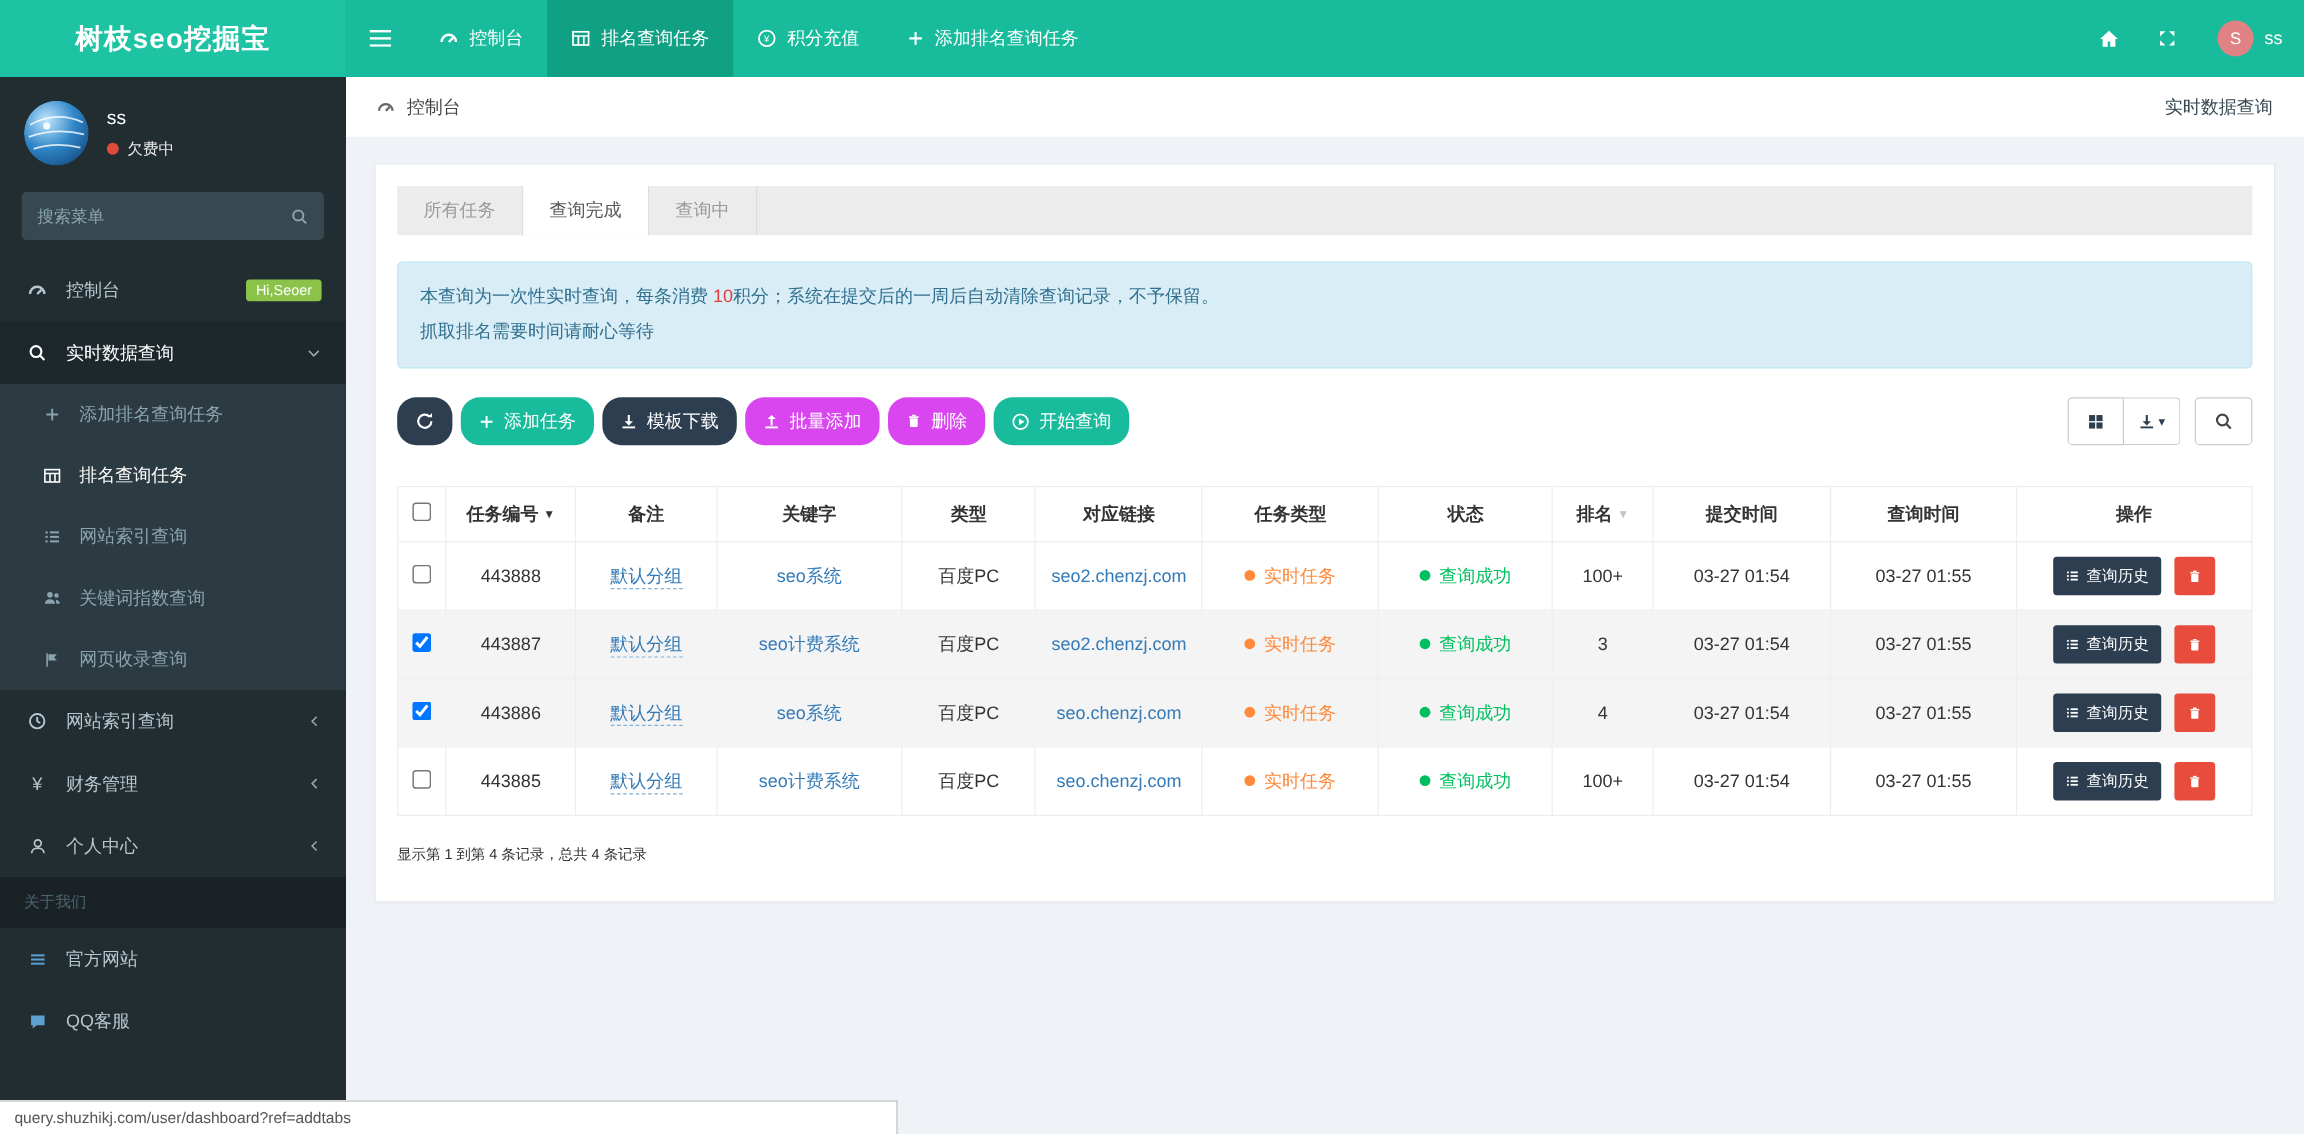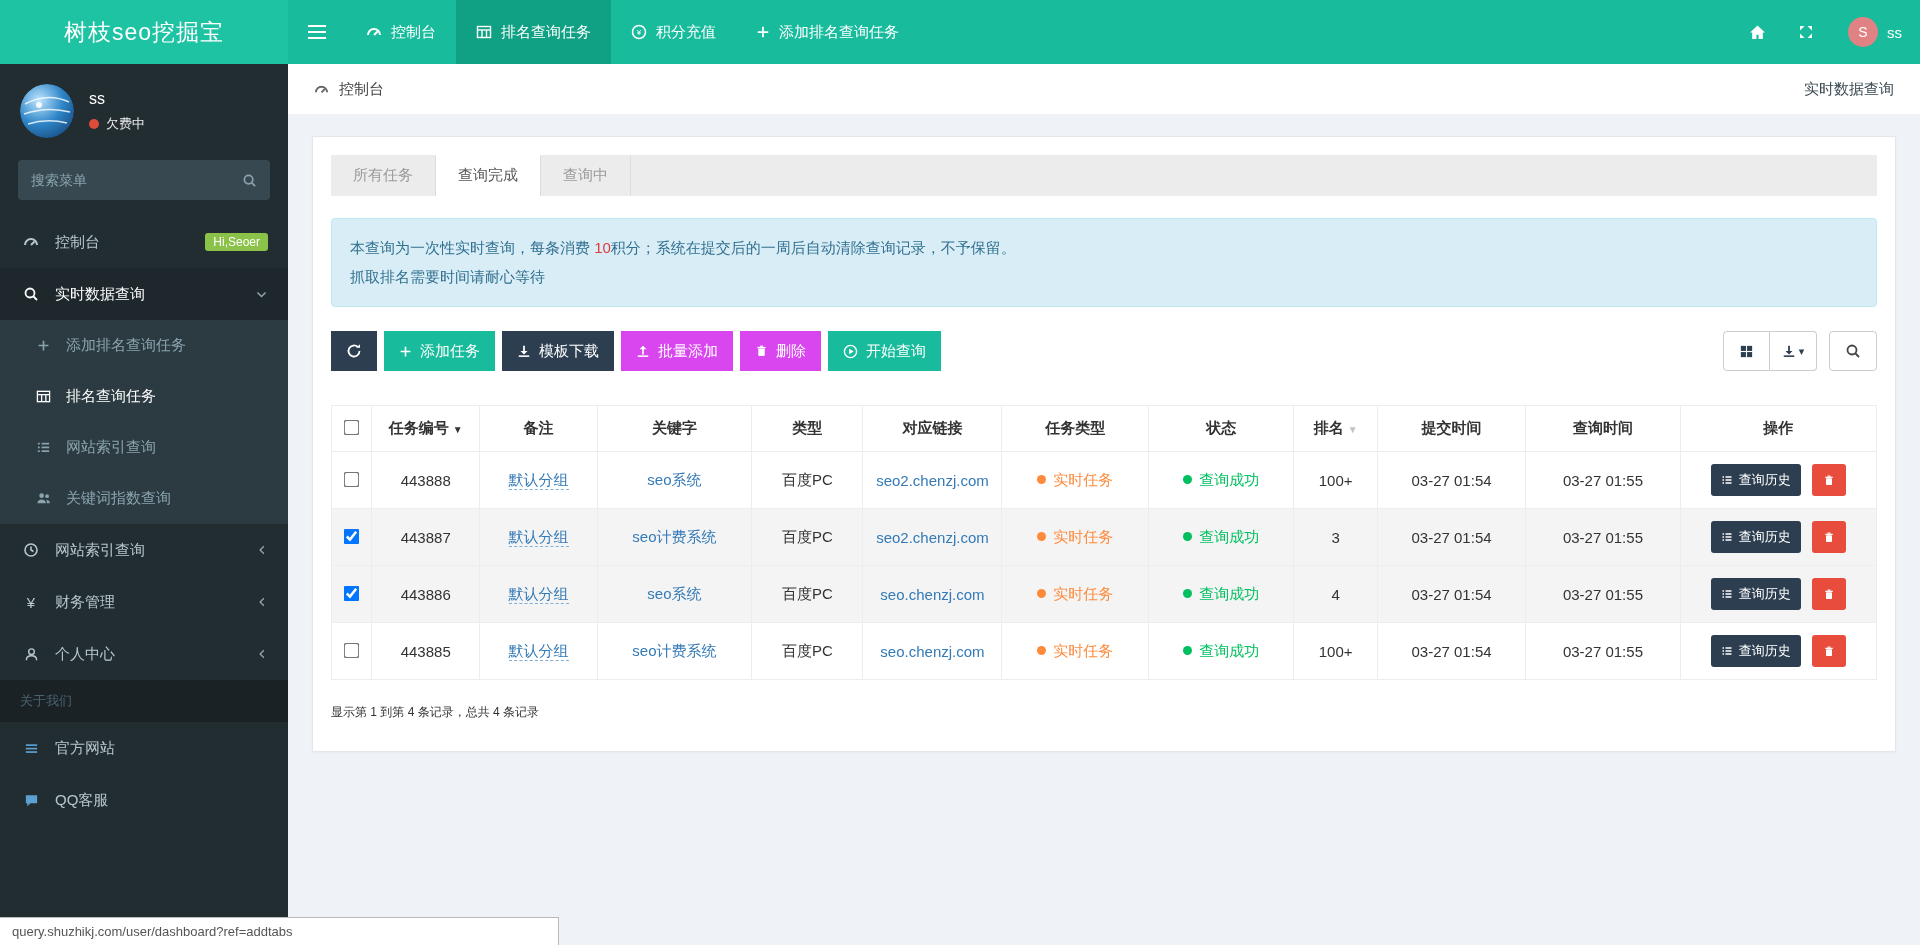--- a/index.html
+++ b/index.html
@@ -4,21 +4,21 @@
 <style>
   *{margin:0;padding:0;box-sizing:border-box}
   html,body{width:1920px;height:945px;overflow:hidden}
   body{font-family:"Liberation Sans","DejaVu Sans",sans-serif;font-size:15px;color:#333;background:#eff2f6}
   a{text-decoration:none;color:inherit;cursor:pointer}
   button{font-family:inherit;cursor:pointer}
   svg{display:block}
 
   
   .topbar{position:fixed;top:0;left:0;right:0;height:64px;display:flex;z-index:30}
-  .logo{width:288px;background:#1dc3a3;color:#fff;font-size:23px;font-weight:normal;display:flex;align-items:center;justify-content:center;letter-spacing:1px}
+  .logo{width:288px;background:#1dc3a3;color:#fff;font-size:23px;font-weight:bold;display:flex;align-items:center;justify-content:center;letter-spacing:1px}
   .topnav{flex:1;background:#18bc9c;display:flex;align-items:stretch;color:#fff}
   .nav-toggle{width:58px;display:flex;align-items:center;justify-content:center}
   .nav-item{display:flex;align-items:center;gap:9px;padding:0 20px;font-size:15px}
   .nav-item.active{background:#10a083}
   .nav-spacer{flex:1}
   .nav-icon-btn{display:flex;align-items:center;padding:0 16px}
   .nav-user{display:flex;align-items:center;gap:9px;padding:0 18px}
   .avatar-s{width:30px;height:30px;border-radius:50%;background:#e08283;display:flex;align-items:center;justify-content:center;font-size:14px;color:#fff}
 
   
@@ -53,21 +53,21 @@
   .card{background:#fff;border:1px solid #e4e7ea;box-shadow:0 1px 2px rgba(0,0,0,.04);padding:18px 18px 30px}
 
   .tabs{display:flex;background:#ececec}
   .tab{padding:11px 22px;font-size:15px;color:#9a9a9a;border-right:1px solid #ddd}
   .tab.active{background:#fff;color:#555}
 
   .alert{margin-top:22px;background:#d9edf7;border:1px solid #bce8f1;border-radius:4px;padding:15px 18px;color:#31708f;font-size:15px;line-height:1.9}
   .alert .pts{color:#e03a3a}
 
   .toolbar{margin-top:24px;display:flex;align-items:center;gap:7px}
-  .btn{display:inline-flex;align-items:center;gap:8px;height:40px;padding:0 15px;border-radius:0;color:#fff;font-size:15px;border:0}
+  .btn{display:inline-flex;align-items:center;gap:8px;height:40px;padding:0 15px;border-radius:16px;color:#fff;font-size:15px;border:0}
   .btn.dark{background:#2c3e50}
   .btn.green{background:#18bc9c}
   .btn.red{background:#d946ef}
   .btn.icon-only{width:46px;justify-content:center;padding:0}
   .toolbar-right{margin-left:auto;display:flex;align-items:center;gap:12px}
   .search-input{height:40px;width:222px;border:1px solid #ccc;border-radius:4px;padding:0 12px;font-size:15px;color:#333;outline:none}
   .tool-group{display:flex}
   .tbtn{height:40px;width:47px;background:#fff;border:1px solid #ccc;display:flex;align-items:center;justify-content:center;color:#2c3e50;gap:3px}
   .tool-group .tbtn:first-child{border-radius:4px 0 0 4px}
   .tool-group .tbtn:last-child{border-radius:0 4px 4px 0;border-left:0}
@@ -87,21 +87,21 @@
   .st-green{color:#00bf5f}
   .cell-dot{display:inline-block;width:9px;height:9px;border-radius:50%;margin-right:7px;vertical-align:1px}
   .cell-dot.orange{background:#ff8a3c}
   .cell-dot.green{background:#00bf5f}
   .hist-btn{background:#2c3e50;color:#fff;border:0;border-radius:3px;height:32px;padding:0 10px;font-size:13px;display:inline-flex;align-items:center;gap:6px;vertical-align:middle}
   .del-btn{background:#e74c3c;border:0;border-radius:3px;height:32px;width:34px;display:inline-flex;align-items:center;justify-content:center;color:#fff;margin-left:7px;vertical-align:middle}
   .cbox{transform:scale(1.2);cursor:pointer}
 
   .summary{margin-top:24px;font-size:12px;color:#333}
 
-  .statusbar{position:fixed;left:0;bottom:0;width:559px;background:#fff;border:1px solid #b9b9b9;border-left:0;border-bottom:0;padding:6px 12px;font-size:13px;color:#555;z-index:40;white-space:nowrap;overflow:hidden}
+  .statusbar{position:fixed;left:0;bottom:0;width:748px;background:#fff;border:1px solid #b9b9b9;border-left:0;border-bottom:0;padding:6px 12px;font-size:13px;color:#555;z-index:40;white-space:nowrap;overflow:hidden}
 </style>
 </head>
 <body>
 
 <header class="topbar">
   <div class="logo">树枝seo挖掘宝</div>
   <nav class="topnav">
     <a class="nav-toggle">
       <span>
           <svg width="18" height="14" viewBox="0 0 18 14" fill="currentColor">
@@ -266,20 +266,29 @@
       <li class="sitem">
         <span class="micon">
             <svg width="15" height="15" viewBox="0 0 16 16" fill="currentColor">
               <circle cx="6" cy="5" r="2.5"></circle>
               <path d="M1.5 13c0-2.5 2-4 4.5-4s4.5 1.5 4.5 4z"></path>
               <circle cx="11.8" cy="5.5" r="2"></circle>
               <path d="M11.2 9.4c2 .3 3.6 1.6 3.6 3.6h-3.2z"></path>
             </svg>
           </span>
         <span>关键词指数查询</span>
+      </li>
+      <li class="sitem">
+        <span class="micon">
+            <svg width="14" height="14" viewBox="0 0 16 16" fill="currentColor">
+              <path d="M3 1.5h1.5v13H3z"></path>
+              <path d="M5 2.5h8l-2.5 3L13 8.5H5z"></path>
+            </svg>
+          </span>
+        <span>网页收录查询</span>
       </li>
     </ul>
     <li class="mitem">
       <span class="micon">
           <svg width="16" height="16" viewBox="0 0 16 16">
             <circle cx="8" cy="8" r="6" fill="none" stroke="currentColor" stroke-width="1.6"></circle>
             <path d="M8 4.5V8l2.5 1.5" fill="none" stroke="currentColor" stroke-width="1.6"></path>
           </svg>
         </span>
       <span>网站索引查询</span>

